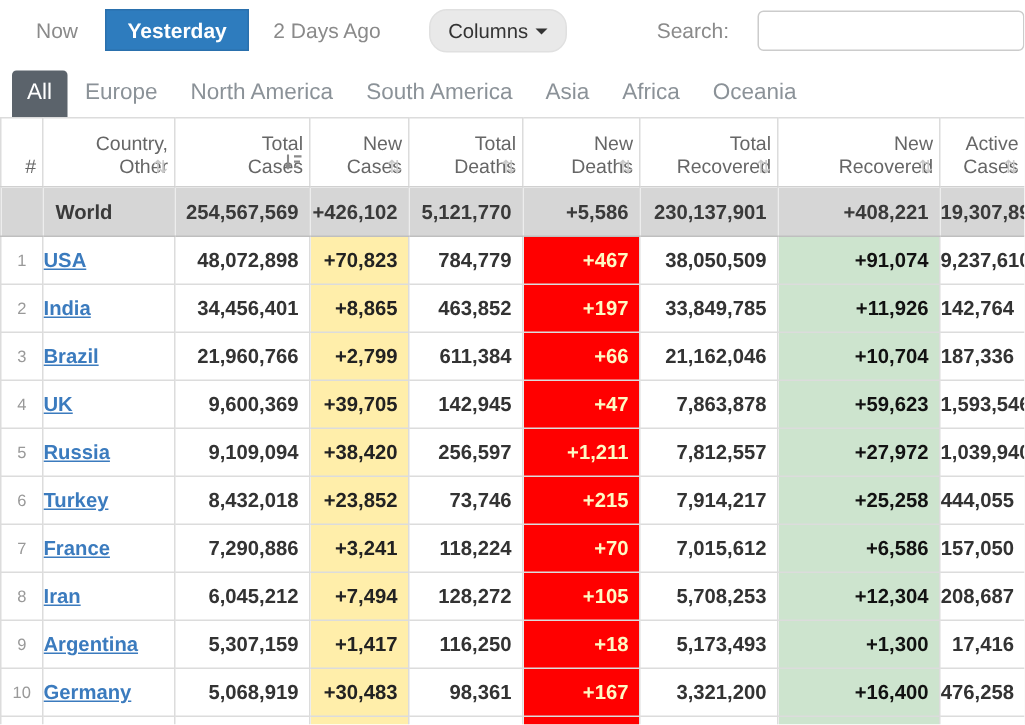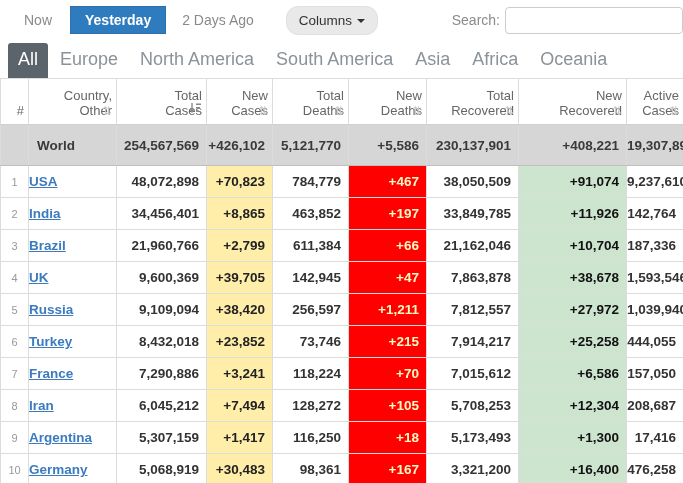--- a/index.html
+++ b/index.html
@@ -21,50 +21,50 @@
     margin:0 16px 0 18px; cursor:pointer;
   }
   .btn-columns {
     background:#e9e9e9; color:#333; border:1px solid #e0e0e0; border-radius:12px;
     font-size:13.5px; padding:6px 12px; margin-left:32px; cursor:pointer;
   }
   .caret { display:inline-block; margin-left:5px; vertical-align:2px;
     border-left:4px solid transparent; border-right:4px solid transparent;
     border-top:4px solid #333; }
   .search-group { margin-left:auto; display:flex; align-items:center; }
-  .search-group label { color:#8a8a8a; font-size:14px; margin-right:5px; }
+  .search-group label { color:#8a8a8a; font-size:14px; margin-right:19px; }
   .search-group input {
     width:178px; height:27px; border:1px solid #ccc; border-radius:4px;
     padding:0 8px; font-size:13px; outline:none;
   }
   
   .tabs { height:38px; display:flex; align-items:flex-end; padding-left:8px; }
   .tab {
-    font-size:18px; color:#8b9298; padding:6px 10px 8px; cursor:pointer;
+    font-size:15px; color:#8b9298; padding:6px 10px 8px; cursor:pointer;
     margin-right:2px; border-radius:3px 3px 0 0; white-space:nowrap;
   }
   .tab.active { background:var(--active-tab-bg,#5b636b); color:#fff; }
   
   table { border-collapse:collapse; table-layout:fixed; width:683px; font-size:13.5px; }
   col.c-rank{width:28px} col.c-country{width:88px} col.c-total-cases{width:90px}
   col.c-new-cases{width:66px} col.c-total-deaths{width:76px} col.c-new-deaths{width:78px}
   col.c-total-recovered{width:92px} col.c-new-recovered{width:108px} col.c-active-cases{width:57px}
   th,td { border:1px solid #dcdcdc; overflow:hidden; white-space:nowrap; }
   thead th {
     height:46px; font-weight:400; color:#666; font-size:13px; text-align:right;
     vertical-align:bottom; padding:4px 4px 6px 7px; position:relative;
     border-bottom:1px solid #d0d0d0; background:#fff; cursor:pointer;
   }
   th .sort-toggle {
     position:absolute; right:4px; bottom:6px; color:#c9c9c9; font-size:12px;
   }
   th .sort-desc { position:absolute; right:4px; bottom:7px; }
   
   tr.world td {
-    height:41px; background:var(--world-bg,#d6d6d6); font-weight:700; color:#3a3a3a;
+    height:33px; background:var(--world-bg,#d6d6d6); font-weight:700; color:#3a3a3a;
     border-top:1px solid #bfbfbf; border-bottom:1px solid #bfbfbf;
   }
   tr.world td.t-label { padding-left:8px; }
   
   tbody td { height:32px; color:#333; }
   td.t-rank { color:#999; font-size:11px; text-align:center; font-weight:400; }
   td.t-num  { text-align:right; padding-right:7px; font-weight:700; }
   td.t-country { padding-left:0; }
   td.t-country a { color:var(--link-blue,#3b7bbe); font-weight:700; text-decoration:underline; cursor:pointer; }
   td.bg-yellow { background:var(--yellow,#ffeeaa); color:#222; }
@@ -174,21 +174,21 @@
           <td class="t-num">187,336</td>
         </tr>
         <tr>
           <td class="t-rank">4</td>
           <td class="t-country"><a>UK</a></td>
           <td class="t-num">9,600,369</td>
           <td class="t-num bg-yellow">+39,705</td>
           <td class="t-num">142,945</td>
           <td class="t-num bg-red">+47</td>
           <td class="t-num">7,863,878</td>
-          <td class="t-num bg-green">+38,678</td>
+          <td class="t-num bg-green">+59,623</td>
           <td class="t-num">1,593,546</td>
         </tr>
         <tr>
           <td class="t-rank">5</td>
           <td class="t-country"><a>Russia</a></td>
           <td class="t-num">9,109,094</td>
           <td class="t-num bg-yellow">+38,420</td>
           <td class="t-num">256,597</td>
           <td class="t-num bg-red">+1,211</td>
           <td class="t-num">7,812,557</td>

